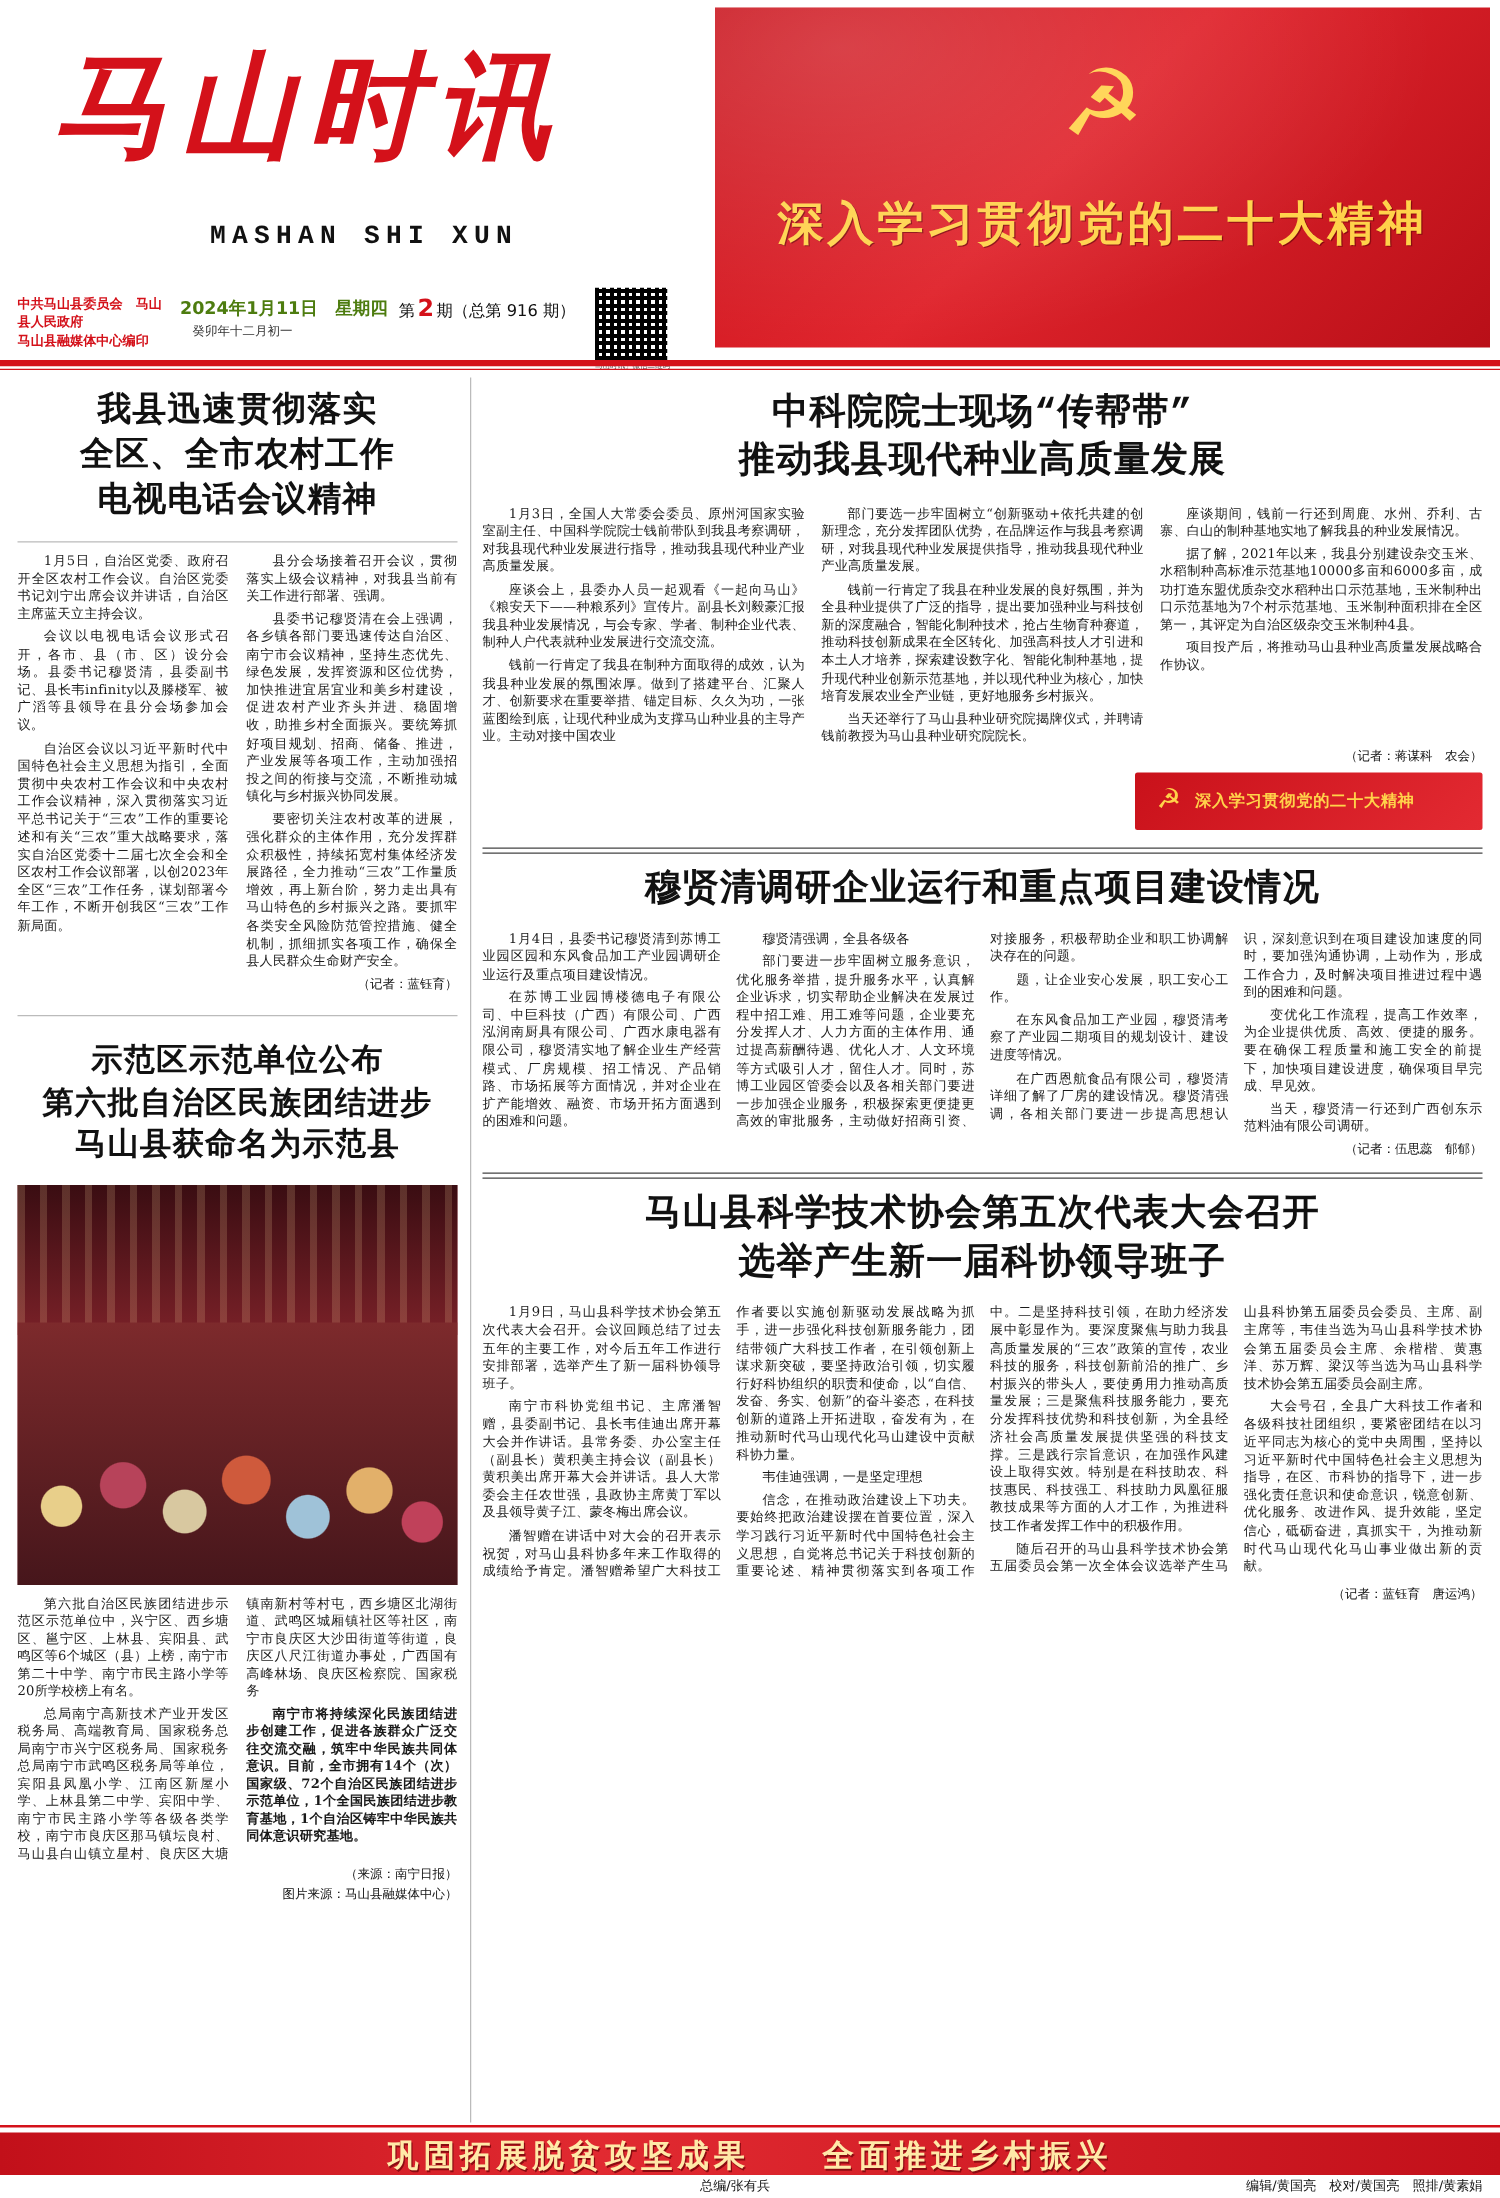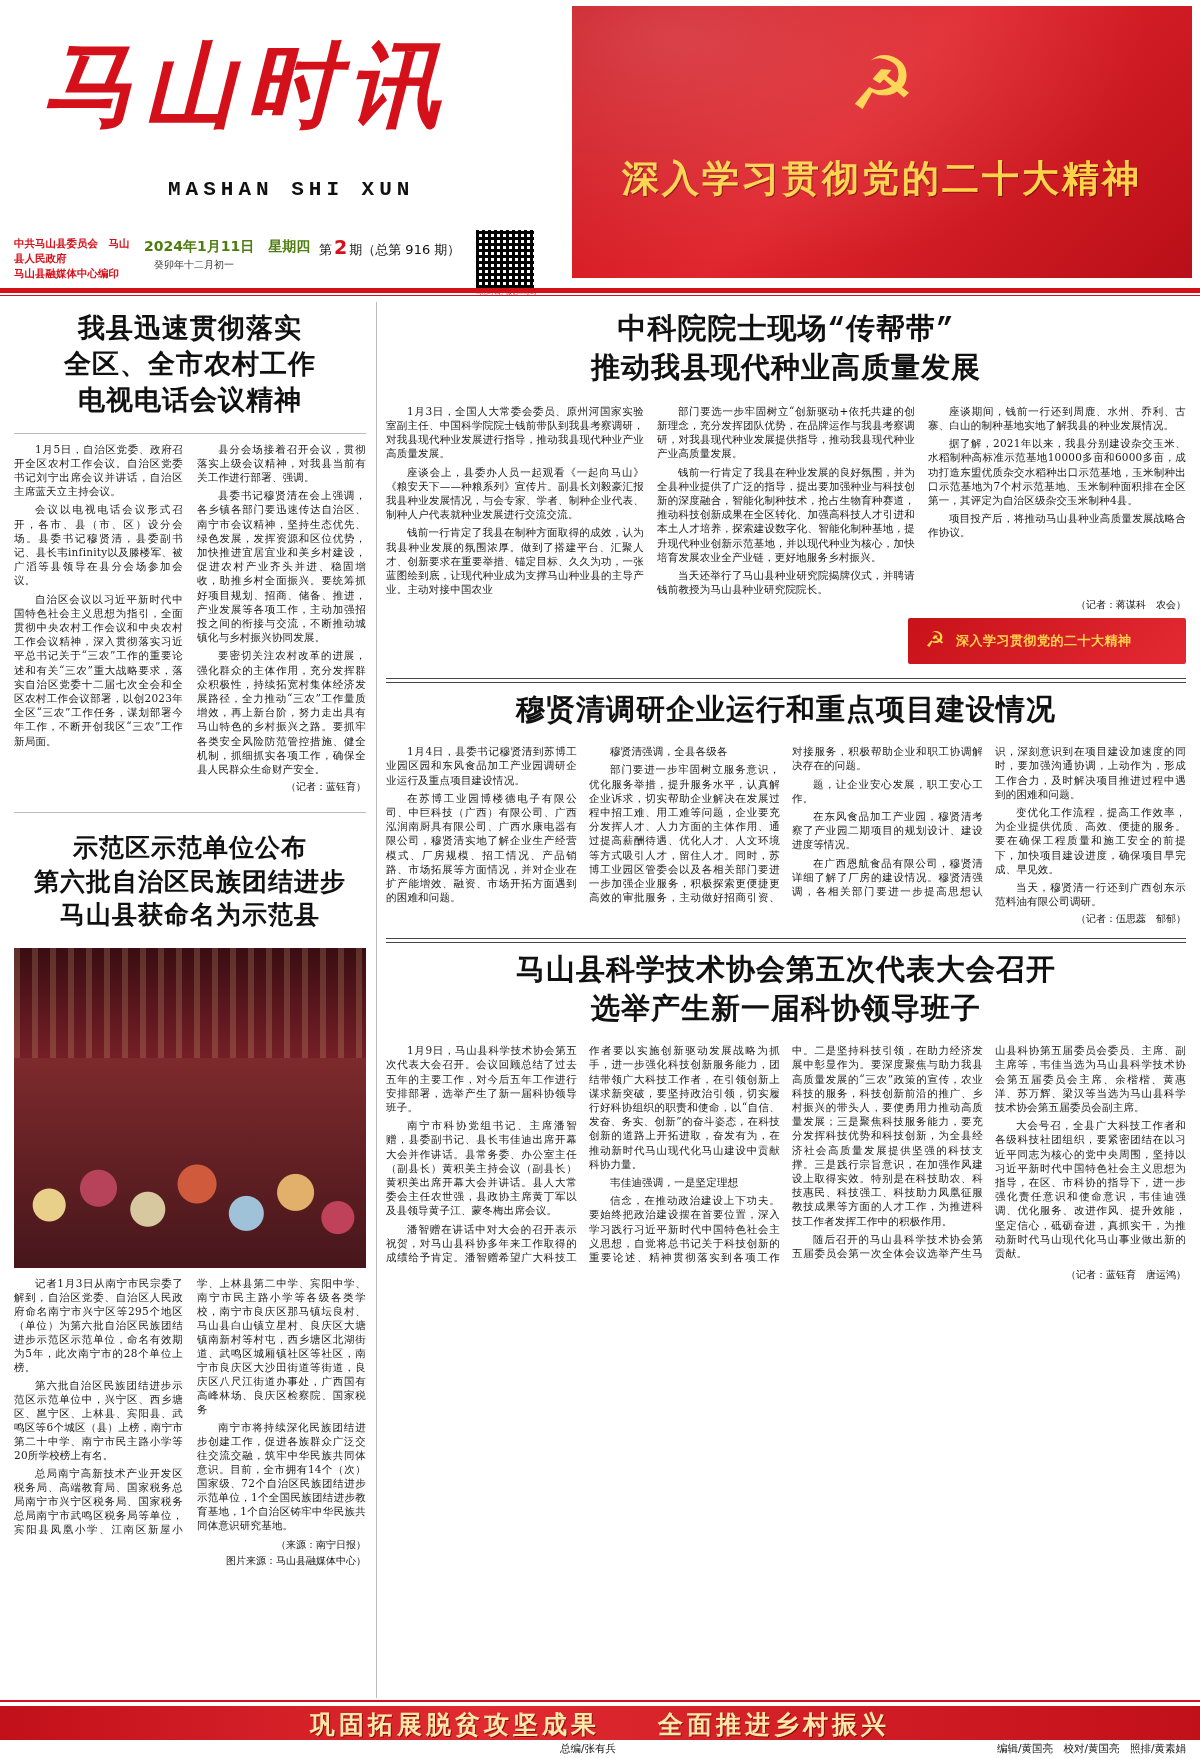--- a/index.html
+++ b/index.html
@@ -227,24 +227,23 @@
         <div class="hl hl2">马山县获命名为示范县</div>
 
         <div class="photo" style="margin-top:14px;">
           <div class="stage"></div>
           <div class="lights"></div>
           <div class="banner"></div>
           <div class="crowd"></div>
         </div>
 
         <div class="txt cols2" style="margin-top:8px;">
-          <p class="caption" style="margin:0 0 4px;text-indent:2em;">记者1月3日从南宁市民宗委了解到，自治区党委、自治区人民政府命名南宁市兴宁区等295个地区（单位）为第六批自治区民族团结进步示范区示范单位，命名有效期为5年，此次南宁市的28个单位上榜。</p>
           <p class="caption" style="margin:0 0 4px;text-indent:2em;">第六批自治区民族团结进步示范区示范单位中，兴宁区、西乡塘区、邕宁区、上林县、宾阳县、武鸣区等6个城区（县）上榜，南宁市第二十中学、南宁市民主路小学等20所学校榜上有名。</p>
           <p class="caption" style="margin:0 0 4px;text-indent:2em;">总局南宁高新技术产业开发区税务局、高端教育局、国家税务总局南宁市兴宁区税务局、国家税务总局南宁市武鸣区税务局等单位，宾阳县凤凰小学、江南区新屋小学、上林县第二中学、宾阳中学、南宁市民主路小学等各级各类学校，南宁市良庆区那马镇坛良村、马山县白山镇立星村、良庆区大塘镇南新村等村屯，西乡塘区北湖街道、武鸣区城厢镇社区等社区，南宁市良庆区大沙田街道等街道，良庆区八尺江街道办事处，广西国有高峰林场、良庆区检察院、国家税务</p>
-          <p class="caption" style="margin:0 0 4px;text-indent:2em;">南宁市将持续深化民族团结进步创建工作，促进各族群众广泛交往交流交融，筑牢中华民族共同体意识。目前，全市拥有14个（次）国家级、72个自治区民族团结进步示范单位，1个全国民族团结进步教育基地，1个自治区铸牢中华民族共同体意识研究基地。</p>
+          <p class="caption" style="margin:0 0 4px;text-indent:2em;font-weight:bold;">南宁市将持续深化民族团结进步创建工作，促进各族群众广泛交往交流交融，筑牢中华民族共同体意识。目前，全市拥有14个（次）国家级、72个自治区民族团结进步示范单位，1个全国民族团结进步教育基地，1个自治区铸牢中华民族共同体意识研究基地。</p>
         </div>
         <div class="cap-src">（来源：南宁日报）</div>
         <div class="cap-src">图片来源：马山县融媒体中心）</div>
       </div>
     </div>
 
     <div class="col-right">
 
       <div>
         <div class="hl hl-big" style="margin-top:10px;">中科院院士现场“传帮带”</div>
@@ -290,21 +289,21 @@
       <div>
         <div class="hl hl-big" style="margin-top:10px;">马山县科学技术协会第五次代表大会召开</div>
         <div class="hl hl-big">选举产生新一届科协领导班子</div>
         <div class="txt cols4" style="margin-top:12px;">
           <p style="margin:0 0 4px;text-indent:2em;">1月9日，马山县科学技术协会第五次代表大会召开。会议回顾总结了过去五年的主要工作，对今后五年工作进行安排部署，选举产生了新一届科协领导班子。</p>
           <p style="margin:0 0 4px;text-indent:2em;">南宁市科协党组书记、主席潘智赠，县委副书记、县长韦佳迪出席开幕大会并作讲话。县常务委、办公室主任（副县长）黄积美主持会议（副县长）黄积美出席开幕大会并讲话。县人大常委会主任农世强，县政协主席黄丁军以及县领导黄子江、蒙冬梅出席会议。</p>
           <p style="margin:0 0 4px;text-indent:2em;">潘智赠在讲话中对大会的召开表示祝贺，对马山县科协多年来工作取得的成绩给予肯定。潘智赠希望广大科技工作者要以实施创新驱动发展战略为抓手，进一步强化科技创新服务能力，团结带领广大科技工作者，在引领创新上谋求新突破，要坚持政治引领，切实履行好科协组织的职责和使命，以“自信、发奋、务实、创新”的奋斗姿态，在科技创新的道路上开拓进取，奋发有为，在推动新时代马山现代化马山建设中贡献科协力量。</p>
           <p style="margin:0 0 4px;text-indent:2em;">韦佳迪强调，一是坚定理想</p>
           <p style="margin:0 0 4px;text-indent:2em;">信念，在推动政治建设上下功夫。要始终把政治建设摆在首要位置，深入学习践行习近平新时代中国特色社会主义思想，自觉将总书记关于科技创新的重要论述、精神贯彻落实到各项工作中。二是坚持科技引领，在助力经济发展中彰显作为。要深度聚焦与助力我县高质量发展的“三农”政策的宣传，农业科技的服务，科技创新前沿的推广、乡村振兴的带头人，要使勇用力推动高质量发展；三是聚焦科技服务能力，要充分发挥科技优势和科技创新，为全县经济社会高质量发展提供坚强的科技支撑。三是践行宗旨意识，在加强作风建设上取得实效。特别是在科技助农、科技惠民、科技强工、科技助力凤凰征服教技成果等方面的人才工作，为推进科技工作者发挥工作中的积极作用。</p>
           <p style="margin:0 0 4px;text-indent:2em;">随后召开的马山县科学技术协会第五届委员会第一次全体会议选举产生马山县科协第五届委员会委员、主席、副主席等，韦佳当选为马山县科学技术协会第五届委员会主席、余楷楷、黄惠洋、苏万辉、梁汉等当选为马山县科学技术协会第五届委员会副主席。</p>
-          <p style="margin:0 0 4px;text-indent:2em;">大会号召，全县广大科技工作者和各级科技社团组织，要紧密团结在以习近平同志为核心的党中央周围，坚持以习近平新时代中国特色社会主义思想为指导，在区、市科协的指导下，进一步强化责任意识和使命意识，韦佳迪强调、优化服务、改进作风、提升效能，坚定信心，砥砺奋进，真抓实干，为推动新时代马山现代化马山事业做出新的贡献。</p>
+          <p style="margin:0 0 4px;text-indent:2em;">大会号召，全县广大科技工作者和各级科技社团组织，要紧密团结在以习近平同志为核心的党中央周围，坚持以习近平新时代中国特色社会主义思想为指导，在区、市科协的指导下，进一步强化责任意识和使命意识，锐意创新、优化服务、改进作风、提升效能，坚定信心，砥砺奋进，真抓实干，为推动新时代马山现代化马山事业做出新的贡献。</p>
         </div>
         <div class="byline">（记者：蓝钰育　唐运鸿）</div>
       </div>
     </div>
   </div>
 
   <div class="sep-line"></div>
   <div class="footer-banner">
     <div class="fb-text">巩固拓展脱贫攻坚成果　　全面推进乡村振兴</div>
   </div>

